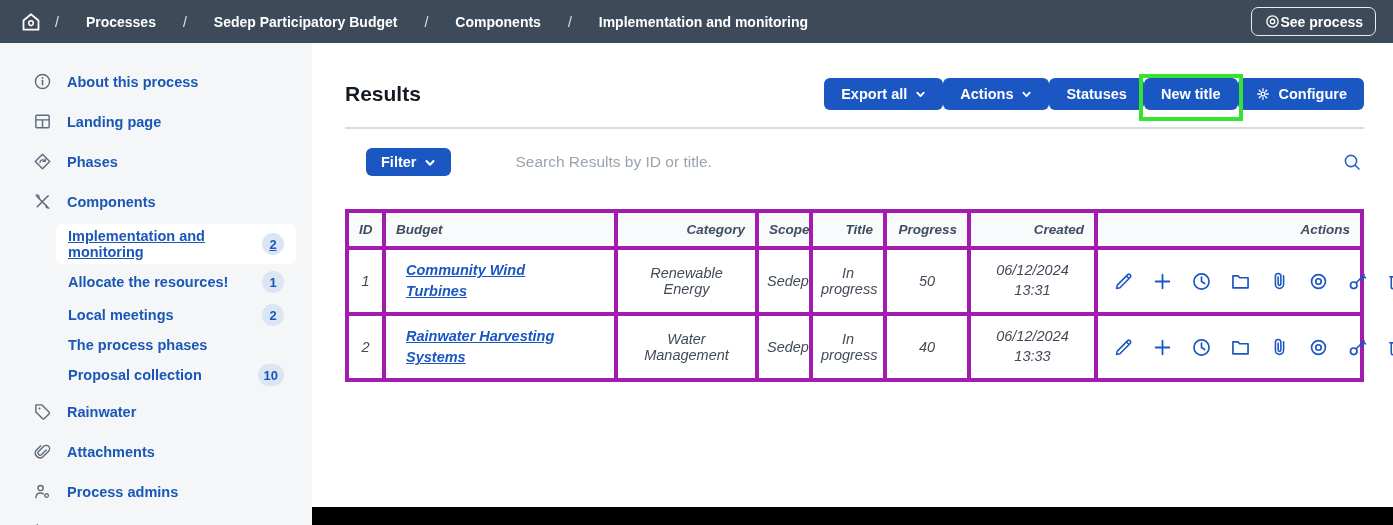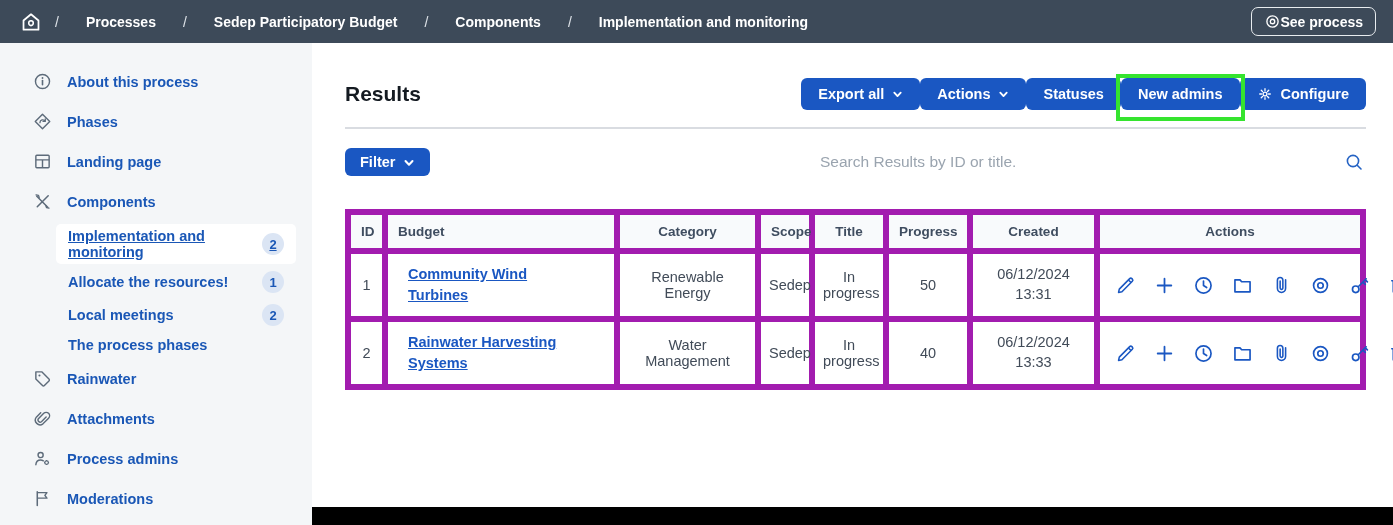--- a/index.html
+++ b/index.html
@@ -73,35 +73,35 @@
   }
   .btn .chev { margin-top:1px; }
   .hl-wrap { position:relative; display:inline-flex; }
   .hl-wrap::after {
     content:""; position:absolute; inset:-4px -5px -11px -5px;
     border:4px solid #35e42f; pointer-events:none;
   }
   .rule { height:2px; background:#d9dce1; margin-top:17px; }
 
   
-  .filter-row { display:flex; align-items:center; margin-top:19px; }
+  .filter-row { display:flex; align-items:center; margin-top:19px;margin-left:21px; }
   .btn-filter { padding:6px 15px; }
   .search-input {
     flex:1; border:none; outline:none; background:transparent;
-    font-family:inherit; font-size:15.5px; color:#414b58; margin-left:64px;text-align:center;
+    font-family:inherit; font-size:15.5px; color:#414b58; margin-left:64px;
   }
   .search-input::placeholder { color:#9aa4af; opacity:1; }
   .search-btn { background:none; border:none; cursor:pointer; color:#2563c4; padding:2px; }
 
   
   table { border-collapse:collapse; table-layout:fixed; width:1015px; margin-top:33px; }
-  th, td { border:6px solid #a21caf; }
+  th, td { border:4px solid #a21caf;font-style:italic; }
   th {
     background:#f8fafc; color:#3f4d60; font-size:13.5px; font-weight:700;
-    padding:9px 10px; text-align:center;
+    padding:9px 10px; text-align:right;
   }
   th.al { text-align:left; }
   td { font-size:14.5px; color:#414b58; padding:10px 8px; text-align:center; vertical-align:middle; }
   td.al { text-align:left; padding-left:20px; }
   td.cell-id { text-align:center; }
   .title-link {
     color:#1a57c2; font-weight:700; text-decoration:underline; cursor:pointer;
     display:inline-block; max-width:182px; line-height:1.45;
   }
   .created div { line-height:1.35; }
@@ -234,32 +234,32 @@
       <span class="s-icon">
           <svg width="19" height="19" viewBox="0 0 20 20">
             <use href="#i-info"></use>
           </svg>
         </span>
       <span>About this process</span>
     </a>
     <a class="side-item">
       <span class="s-icon">
           <svg width="19" height="19" viewBox="0 0 20 20">
+            <use href="#i-layout"></use>
+          </svg>
+        </span>
+      <span>Landing page</span>
+    </a>
+    <a class="side-item">
+      <span class="s-icon">
+          <svg width="19" height="19" viewBox="0 0 20 20">
             <use href="#i-phases"></use>
           </svg>
         </span>
       <span>Phases</span>
-    </a>
-    <a class="side-item">
-      <span class="s-icon">
-          <svg width="19" height="19" viewBox="0 0 20 20">
-            <use href="#i-layout"></use>
-          </svg>
-        </span>
-      <span>Landing page</span>
     </a>
     <a class="side-item">
       <span class="s-icon">
           <svg width="19" height="19" viewBox="0 0 20 20">
             <use href="#i-tools"></use>
           </svg>
         </span>
       <span>Components</span>
     </a>
 
@@ -271,20 +271,24 @@
       <a class="sub-item">
         <span class="sub-label">Allocate the resources!</span>
         <span class="badge">1</span>
       </a>
       <a class="sub-item">
         <span class="sub-label">Local meetings</span>
         <span class="badge">2</span>
       </a>
       <a class="sub-item">
         <span class="sub-label">The process phases</span>
+      </a>
+      <a class="sub-item">
+        <span class="sub-label">Proposal collection</span>
+        <span class="badge">10</span>
       </a>
     </div>
 
     <a class="side-item">
       <span class="s-icon">
           <svg width="19" height="19" viewBox="0 0 20 20">
             <use href="#i-tag"></use>
           </svg>
         </span>
       <span>Rainwater</span>
@@ -335,21 +339,21 @@
                 <svg width="11" height="11" viewBox="0 0 12 12">
                   <use href="#i-chevron-down"></use>
                 </svg>
               </span>
           </button>
           <button class="btn">
             <span>Statuses</span>
           </button>
           <span class="hl-wrap">
             <button class="btn">
-              <span>New admins</span>
+              <span>New title</span>
             </button>
           </span>
           <button class="btn">
             <span>
                 <svg width="16" height="16" viewBox="0 0 20 20">
                   <use href="#i-gear"></use>
                 </svg>
               </span>
             <span>Configure</span>
           </button>

